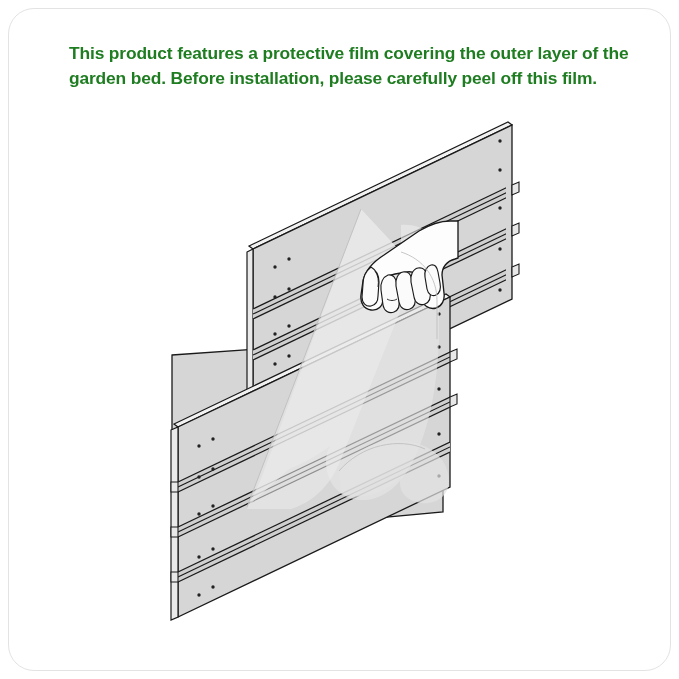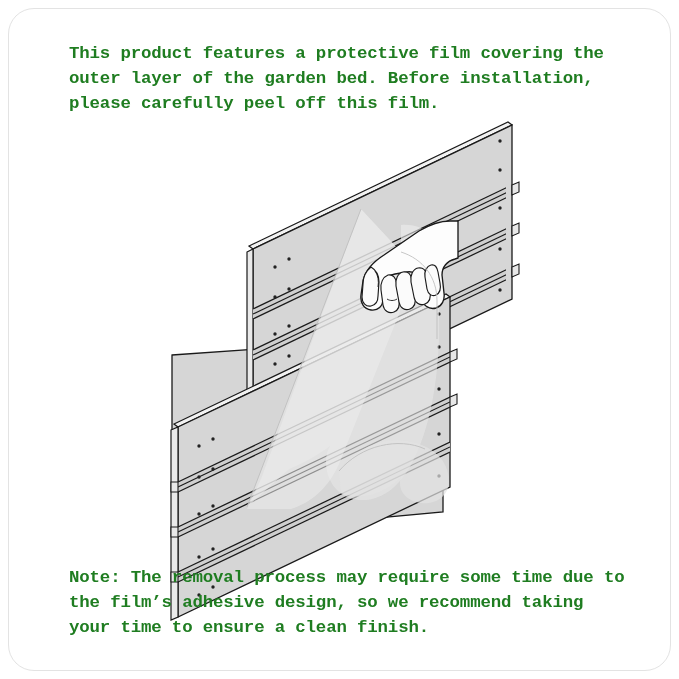--- a/index.html
+++ b/index.html
@@ -25,21 +25,21 @@
     border: 1px solid #e3e3e3;
     border-radius: 26px;
     overflow: hidden;
   }
 
   .note-text {
     position: absolute;
     left: 60px;
     width: 560px;
     color: #1f7d21;
-    font-family: Liberation Mono, monospace;
+    font-family: Liberation Sans, sans-serif;
     font-weight: bold;
     font-size: 17.4px;
     line-height: 25px;
     letter-spacing: -0.15px;
     white-space: pre-wrap;
   }
   #top-instruction-text { top: 32px; }
   #bottom-note-text { top: 556px; }
 
   #illustration {
@@ -307,15 +307,14 @@
     </g>
 
     <g stroke="#bdbdbd" stroke-width="1" fill="none" opacity="0.85">
       <path d="M 352,200 L 238,498"></path>
       <path d="M 392,243 C 414,250 428,268 428,292 L 428,330"></path>
       <path d="M 330,462 C 352,436 390,428 416,440"></path>
     </g>
 
   </svg>
 
-  <div class="note-text" id="bottom-note-text">Note: The removal process may require some time due to the film’s adhesive design, so we recommend taking your time to ensure a clean finish.</div>
 
 </div>
 
 </body></html>

